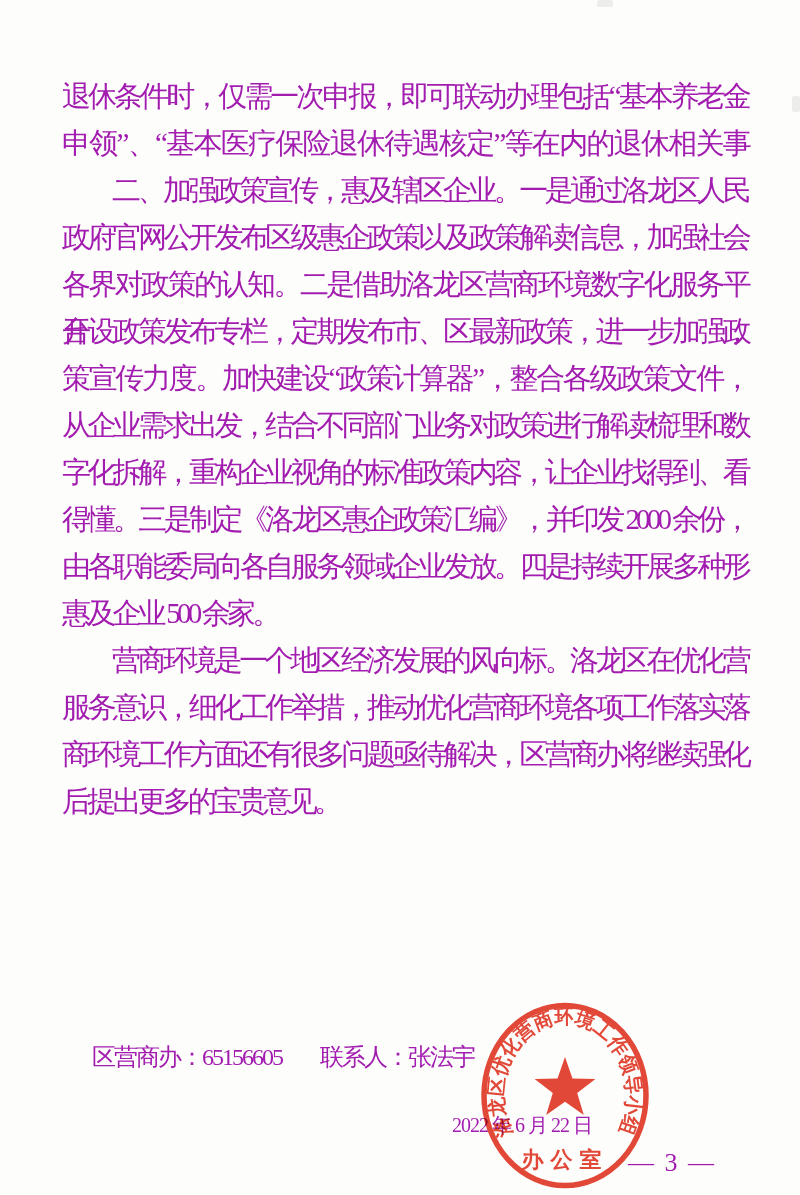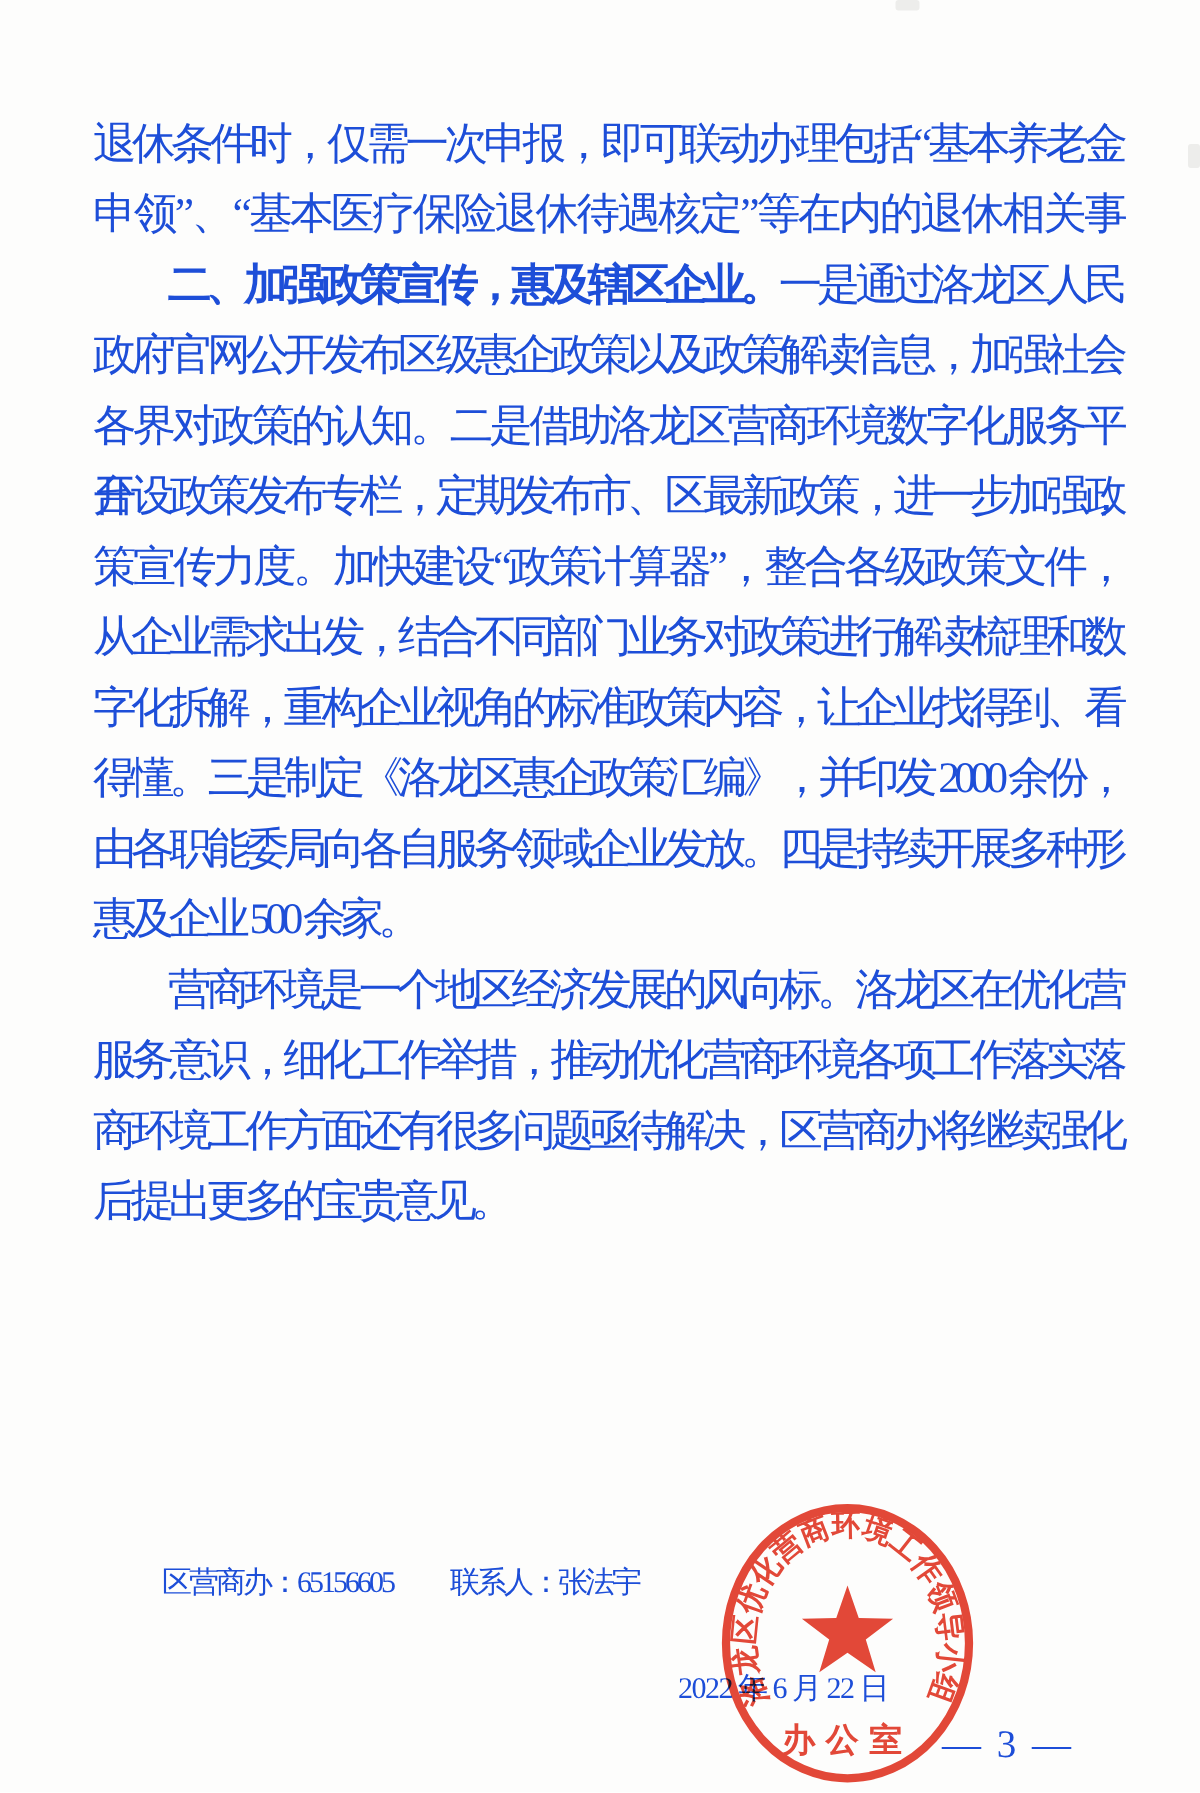--- a/index.html
+++ b/index.html
@@ -3,37 +3,37 @@
 <meta charset="utf-8">
 <style>
   html,body{margin:0;padding:0;background:#ffffff;}
   .page{
     position:relative;
     width:800px;height:1195px;
     margin:0 auto;
     background:#fdfdfc;
     overflow:hidden;
     font-family:"Liberation Serif","DejaVu Serif",serif;
-    color:#1d4ed8;
+    color:#a21caf;
   }
   .body-text{
     position:absolute;
     left:62px;top:73px;width:686px;
   }
   .l{
     height:47px;line-height:47px;
     font-size:29px;letter-spacing:-3.8px;
     overflow:visible;
   }
   .fill{text-align:justify;text-align-last:justify;}
   .ind{text-indent:50px;}
-  .l b{font-weight:700;}
+  .l b{font-weight:400;}
   .contact-line{
-    position:absolute;left:108px;top:1041px;
-    font-size:20px;letter-spacing:-2px;
+    position:absolute;left:92px;top:1041px;
+    font-size:24px;letter-spacing:-2px;
     white-space:nowrap;z-index:1;
   }
   .contact-line .gap{display:inline-block;width:38px;}
   .date-line{
     position:absolute;left:452px;top:1112px;
     font-size:20px;letter-spacing:-1px;
     white-space:nowrap;z-index:1;
   }
   .page-number{
     position:absolute;left:628px;top:1148px;

